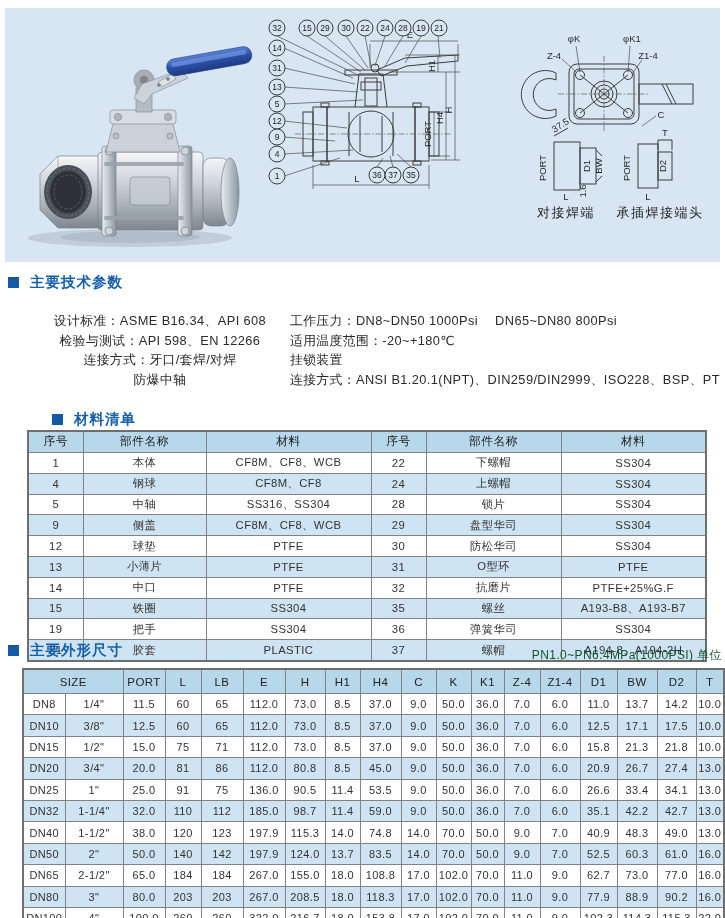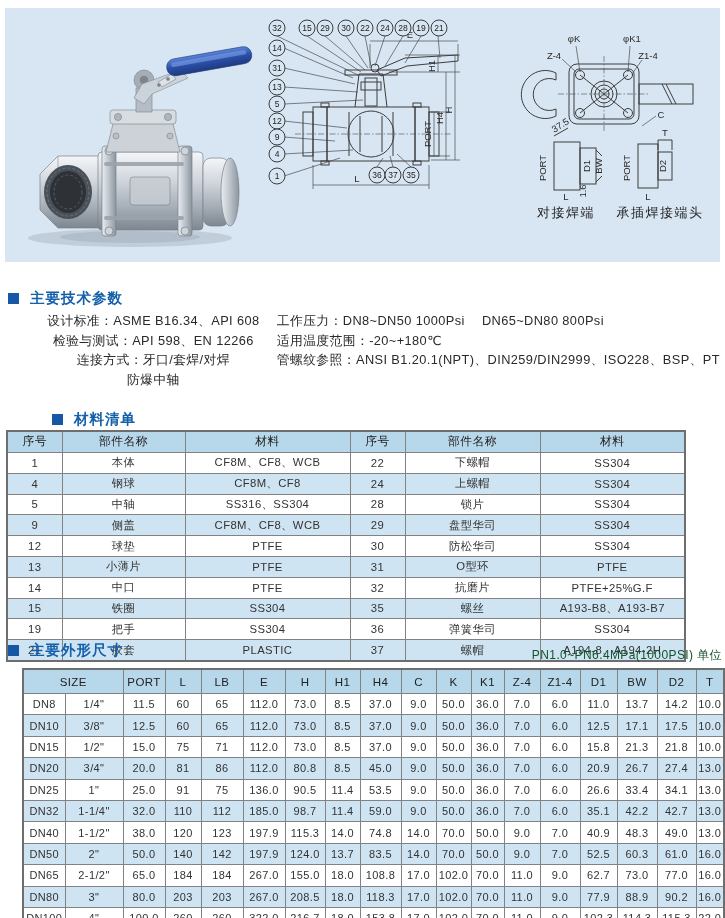--- a/index.html
+++ b/index.html
@@ -14,35 +14,35 @@
   .section-title .bullet{width:11px;height:11px;background:#1558a6;display:inline-block;}
   .section-title .txt{font-size:14.5px;font-weight:bold;color:#1560aa;letter-spacing:1px;}
 
   .params{position:absolute;left:30px;top:311px;width:690px;display:flex;}
   .params .col{display:flex;flex-direction:column;}
   .params .col.left{width:280px;text-align:center;}
   .params .col.right{flex:1;}
   .param-line{font-size:12.8px;color:#2a2a2a;height:19.5px;line-height:19.5px;letter-spacing:0.4px;white-space:nowrap;}
 
   table{border-collapse:collapse;table-layout:fixed;background:#fff;}
-  table.mat{position:absolute;left:6px;top:430px;width:678px;padding-left:48px;}
+  table.mat{position:absolute;left:27px;top:430px;width:678px;padding-left:48px;}
   table.dim{position:absolute;left:22px;top:668px;width:701px;}
   th,td{border:1px solid #828282;text-align:center;overflow:hidden;white-space:nowrap;
         font-size:11.3px;color:#333;letter-spacing:0.4px;}
   table{border:2px solid #6e6e6e;}
   thead th{background:#b7d7ea;font-weight:normal;color:#222;}
   table.mat thead th{height:18px;font-size:11.8px;}
   table.mat td{height:17.8px;}
   table.dim thead th{height:21px;font-size:11.5px;}
   table.dim td{height:18.4px;font-size:11px;}
   tr.alt td{background:#cfe4f2;}
 
   .dims-note{position:absolute;right:3px;top:647px;font-size:12px;color:#14532d;letter-spacing:0.4px;}
 
-  .t1{top:289px;} .t2{top:410px;padding-left:44px;} .t3{top:641px;}
+  .t1{top:273px;} .t2{top:410px;padding-left:44px;} .t3{top:641px;}
 
   
   .ln{stroke:#3c3c3c;stroke-width:1;fill:none;}
   .lnt{stroke:#4a4a4a;stroke-width:0.7;fill:none;}
   .dash{stroke:#4a4a4a;stroke-width:0.6;fill:none;stroke-dasharray:6 2 1.5 2;}
   .dlab{font-size:9.5px;fill:#2a2a2a;}
   .cap{font-size:13px;fill:#1f1f1f;letter-spacing:1.5px;}
 </style>
 </head>
 <body>
@@ -321,21 +321,22 @@
   <div class="params">
     <div class="col left" id="params-left">
         <div class="param-line">设计标准：ASME B16.34、API 608</div>
         <div class="param-line">检验与测试：API 598、EN 12266</div>
         <div class="param-line">连接方式：牙口/套焊/对焊</div>
         <div class="param-line">防爆中轴</div>
       </div>
     <div class="col right" id="params-right">
         <div class="param-line">工作压力：DN8~DN50 1000Psi　 DN65~DN80 800Psi</div>
         <div class="param-line">适用温度范围：-20~+180℃</div>
-        <div class="param-line">管螺纹参照：ANSI B1.20.1(NPT)、DIN259/DIN2999、ISO228、BSP、PT</div>
+        <div class="param-line">挂锁装置</div>
+        <div class="param-line">连接方式：ANSI B1.20.1(NPT)、DIN259/DIN2999、ISO228、BSP、PT</div>
       </div>
   </div>
 
   <div class="section-title t2">
     <span class="bullet"></span>
     <span class="txt">材料清单</span>
   </div>
   <table class="mat">
     <colgroup>
       <col style="width:55px">

